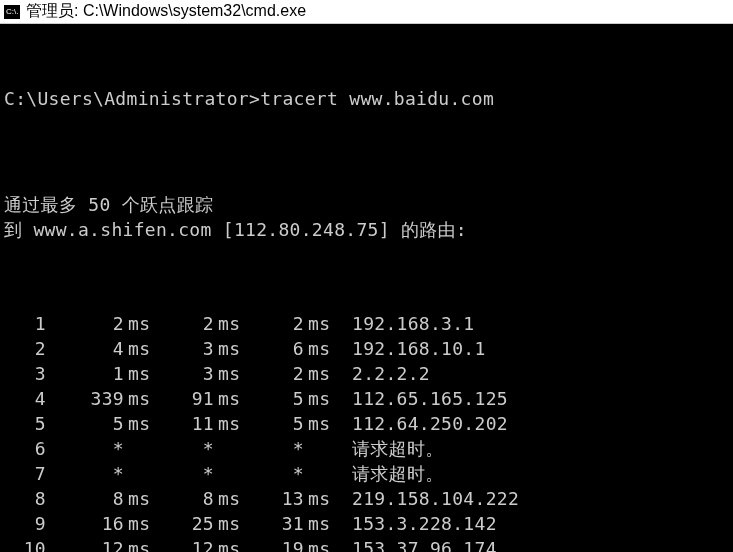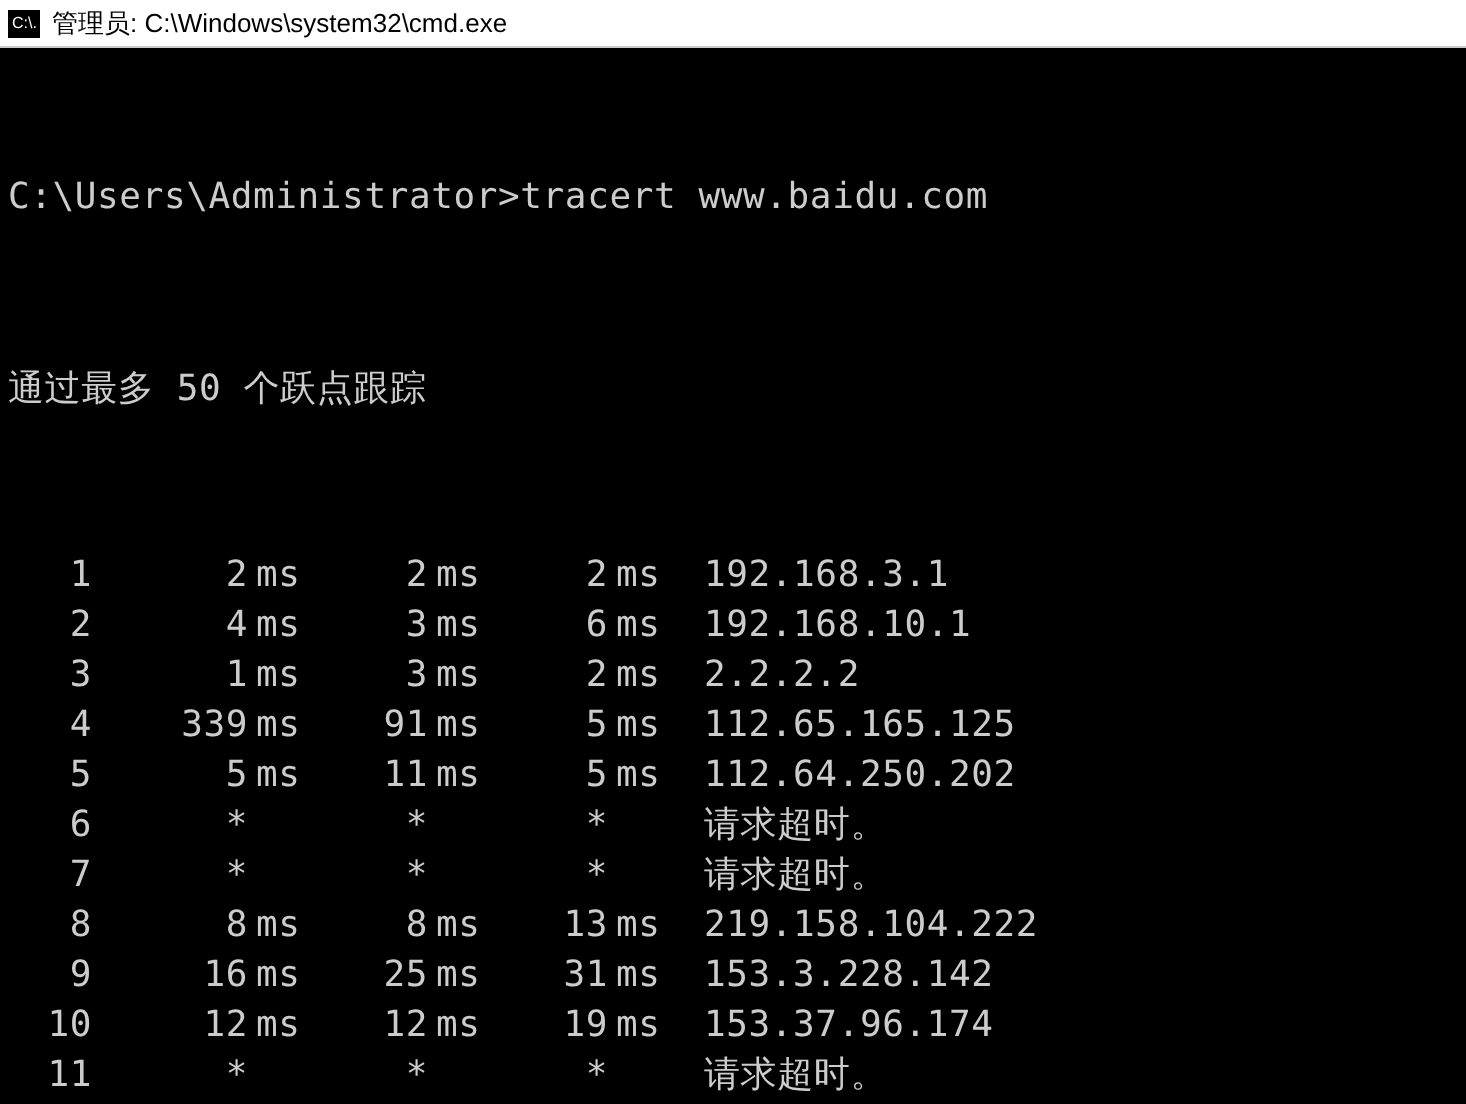--- a/index.html
+++ b/index.html
@@ -33,34 +33,34 @@
       justify-content: flex-start;
       padding-left: 2px;
     }
     .titlebar-icon-text {
       color: #fff;
       font-size: 8px;
       font-family: Arial, sans-serif;
       line-height: 1;
     }
     .titlebar-text {
-      font-size: 13px;
+      font-size: 16px;
       color: #000;
       font-family: 'Microsoft YaHei', 'SimSun', sans-serif;
     }
     .terminal {
       padding: 12px 4px;
       color: #ccc;
       font-size: 18px;
       line-height: 1.4;
       white-space: pre;
       letter-spacing: 0.3px;
     }
     .prompt-line {
-      margin-bottom: 20px;
+      margin-bottom: 30px;
     }
     .info-block {
       margin-bottom: 18px;
     }
     .hop-table {
       margin-bottom: 18px;
     }
     .hop-row {
       display: flex;
       height: 25px;
@@ -107,16 +107,16 @@
 
 <div class="titlebar">
   <div class="titlebar-icon">
     <span class="titlebar-icon-text">C:\.</span>
   </div>
   <span class="titlebar-text">管理员: C:\Windows\system32\cmd.exe</span>
 </div>
 
 <div class="terminal">
   <div class="prompt-line"><span>C:\Users\Administrator&gt;</span><span>tracert www.baidu.com</span></div>
-  <div class="info-block"><div>通过最多 50 个跃点跟踪</div></div>
+  <div class="info-block"><div>通过最多 50 个跃点跟踪</div><div>到 www.a.shifen.com [112.80.248.75] 的路由:</div></div>
   <div class="hop-table"><div class="hop-row"><span class="col-hop">1</span><span class="col-t1">2</span><span class="col-u1">ms</span><span class="col-t2">2</span><span class="col-u2">ms</span><span class="col-t3">2</span><span class="col-u3">ms</span><span class="col-host">192.168.3.1</span></div><div class="hop-row"><span class="col-hop">2</span><span class="col-t1">4</span><span class="col-u1">ms</span><span class="col-t2">3</span><span class="col-u2">ms</span><span class="col-t3">6</span><span class="col-u3">ms</span><span class="col-host">192.168.10.1</span></div><div class="hop-row"><span class="col-hop">3</span><span class="col-t1">1</span><span class="col-u1">ms</span><span class="col-t2">3</span><span class="col-u2">ms</span><span class="col-t3">2</span><span class="col-u3">ms</span><span class="col-host">2.2.2.2</span></div><div class="hop-row"><span class="col-hop">4</span><span class="col-t1">339</span><span class="col-u1">ms</span><span class="col-t2">91</span><span class="col-u2">ms</span><span class="col-t3">5</span><span class="col-u3">ms</span><span class="col-host">112.65.165.125</span></div><div class="hop-row"><span class="col-hop">5</span><span class="col-t1">5</span><span class="col-u1">ms</span><span class="col-t2">11</span><span class="col-u2">ms</span><span class="col-t3">5</span><span class="col-u3">ms</span><span class="col-host">112.64.250.202</span></div><div class="hop-row"><span class="col-hop">6</span><span class="col-t1">*</span><span class="col-u1"></span><span class="col-t2">*</span><span class="col-u2"></span><span class="col-t3">*</span><span class="col-u3"></span><span class="col-host">请求超时。</span></div><div class="hop-row"><span class="col-hop">7</span><span class="col-t1">*</span><span class="col-u1"></span><span class="col-t2">*</span><span class="col-u2"></span><span class="col-t3">*</span><span class="col-u3"></span><span class="col-host">请求超时。</span></div><div class="hop-row"><span class="col-hop">8</span><span class="col-t1">8</span><span class="col-u1">ms</span><span class="col-t2">8</span><span class="col-u2">ms</span><span class="col-t3">13</span><span class="col-u3">ms</span><span class="col-host">219.158.104.222</span></div><div class="hop-row"><span class="col-hop">9</span><span class="col-t1">16</span><span class="col-u1">ms</span><span class="col-t2">25</span><span class="col-u2">ms</span><span class="col-t3">31</span><span class="col-u3">ms</span><span class="col-host">153.3.228.142</span></div><div class="hop-row"><span class="col-hop">10</span><span class="col-t1">12</span><span class="col-u1">ms</span><span class="col-t2">12</span><span class="col-u2">ms</span><span class="col-t3">19</span><span class="col-u3">ms</span><span class="col-host">153.37.96.174</span></div><div class="hop-row"><span class="col-hop">11</span><span class="col-t1">*</span><span class="col-u1"></span><span class="col-t2">*</span><span class="col-u2"></span><span class="col-t3">*</span><span class="col-u3"></span><span class="col-host">请求超时。</span></div></div>
   
 </div>
 
 </body></html>

